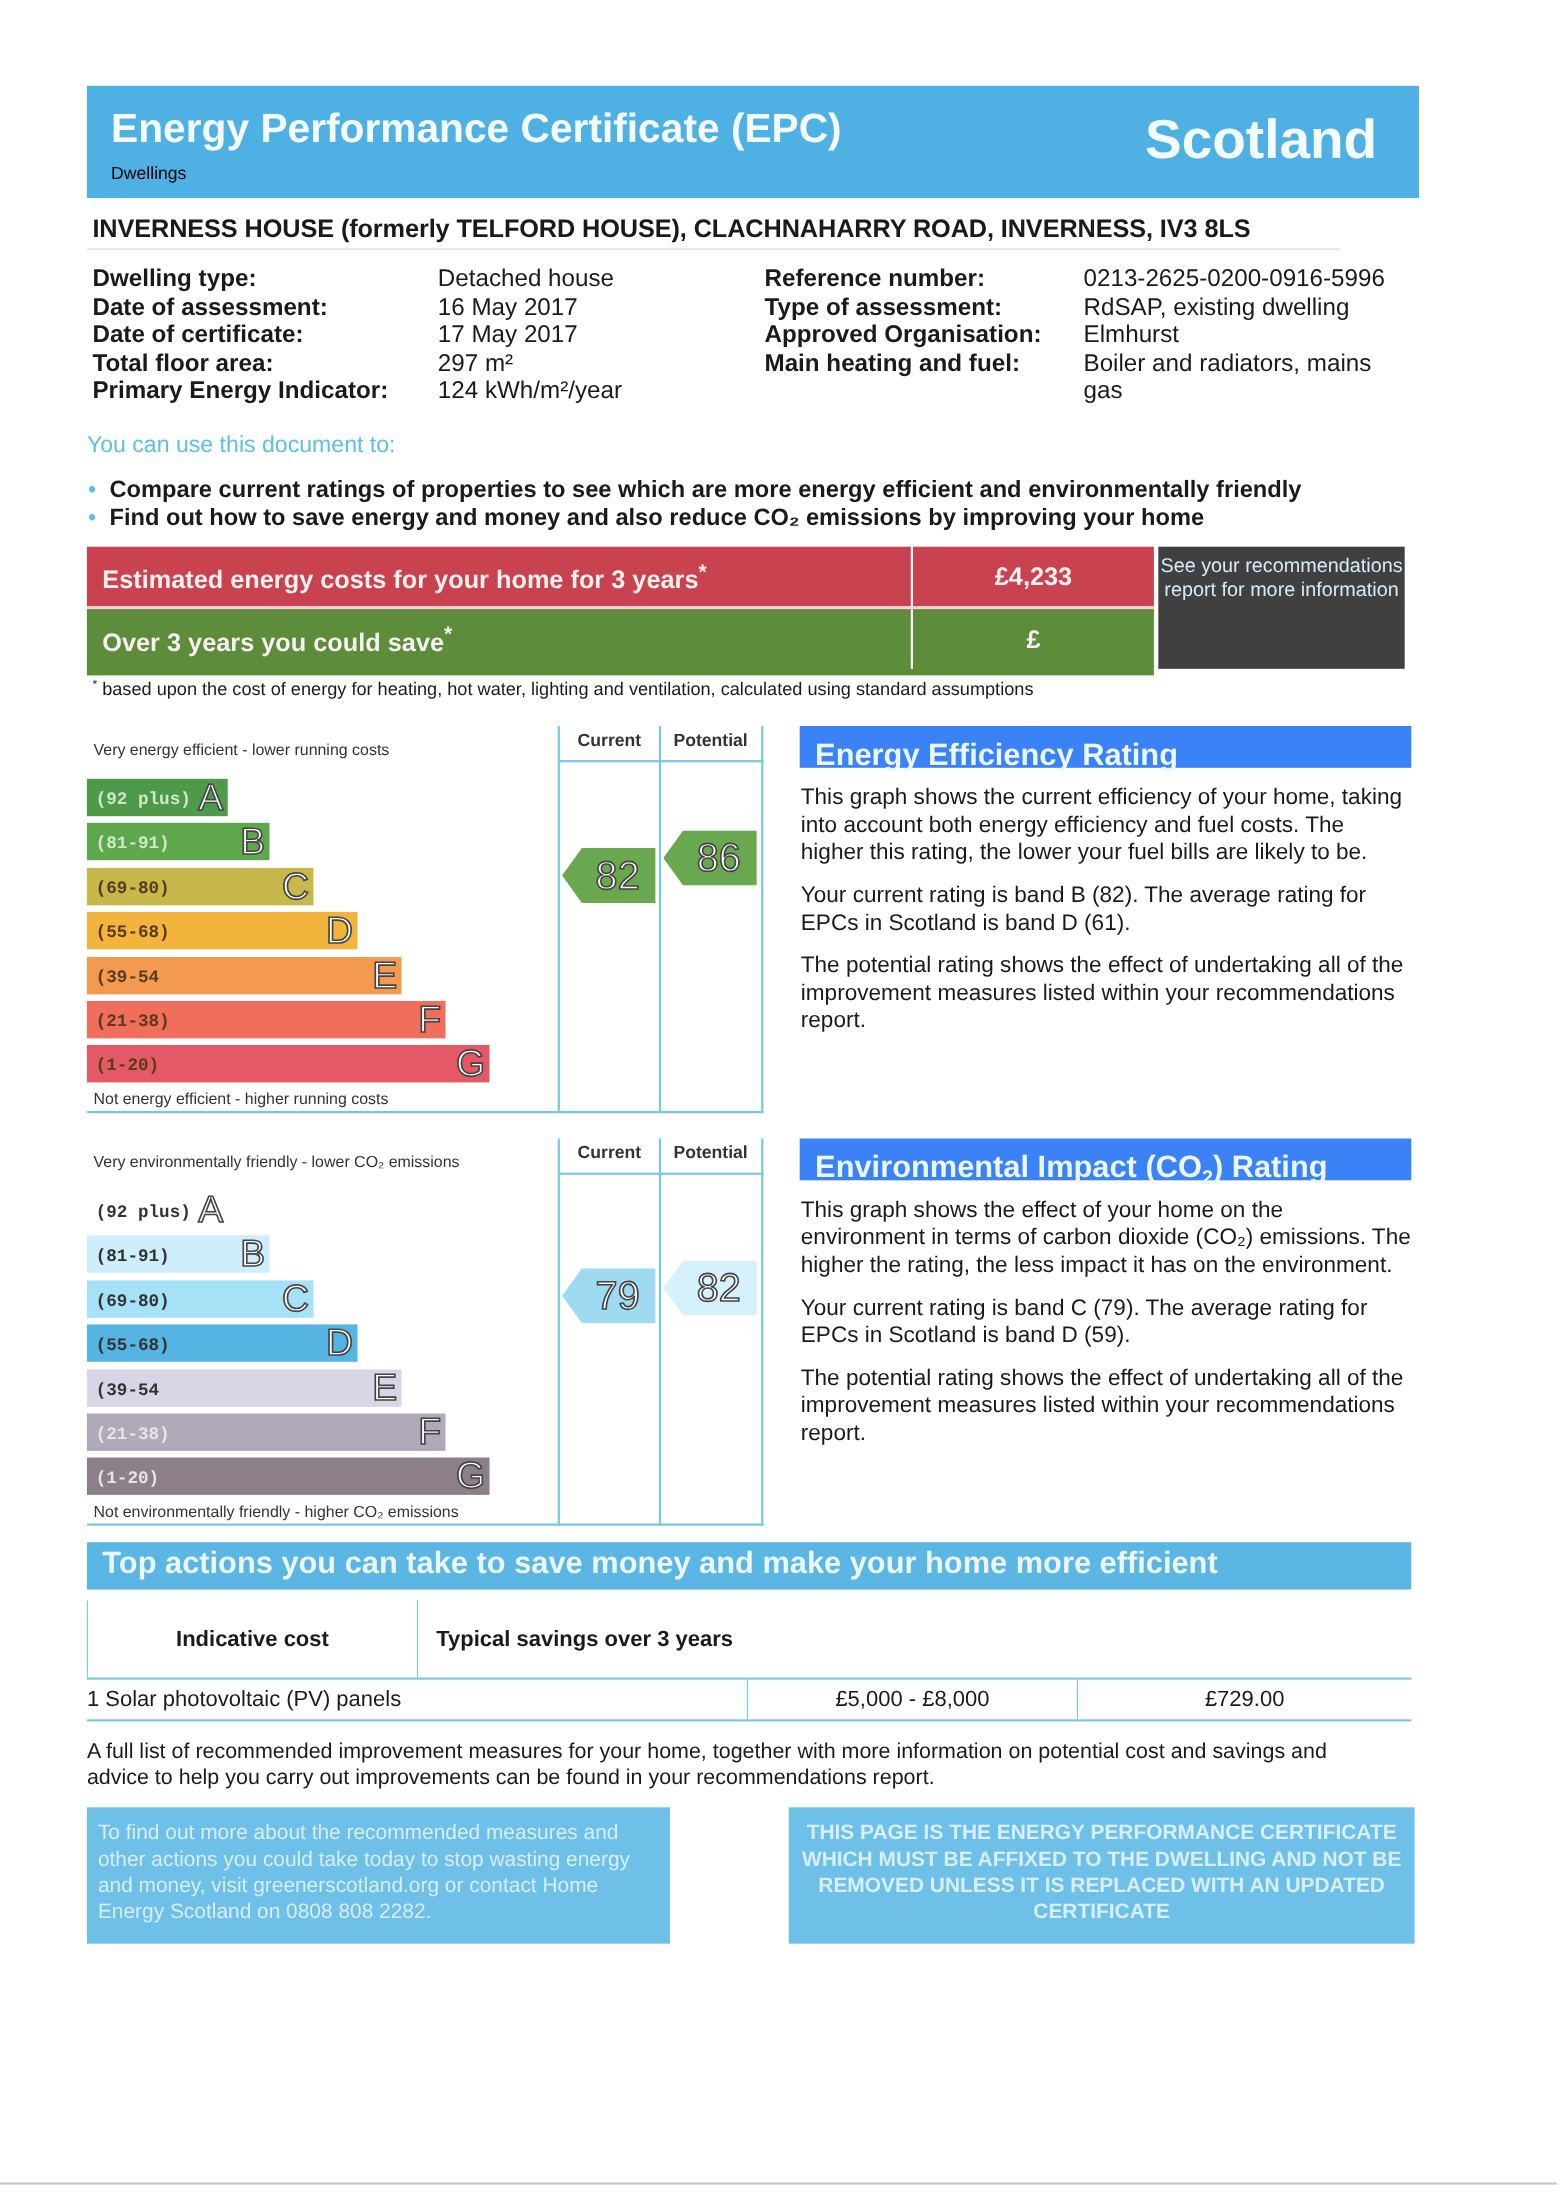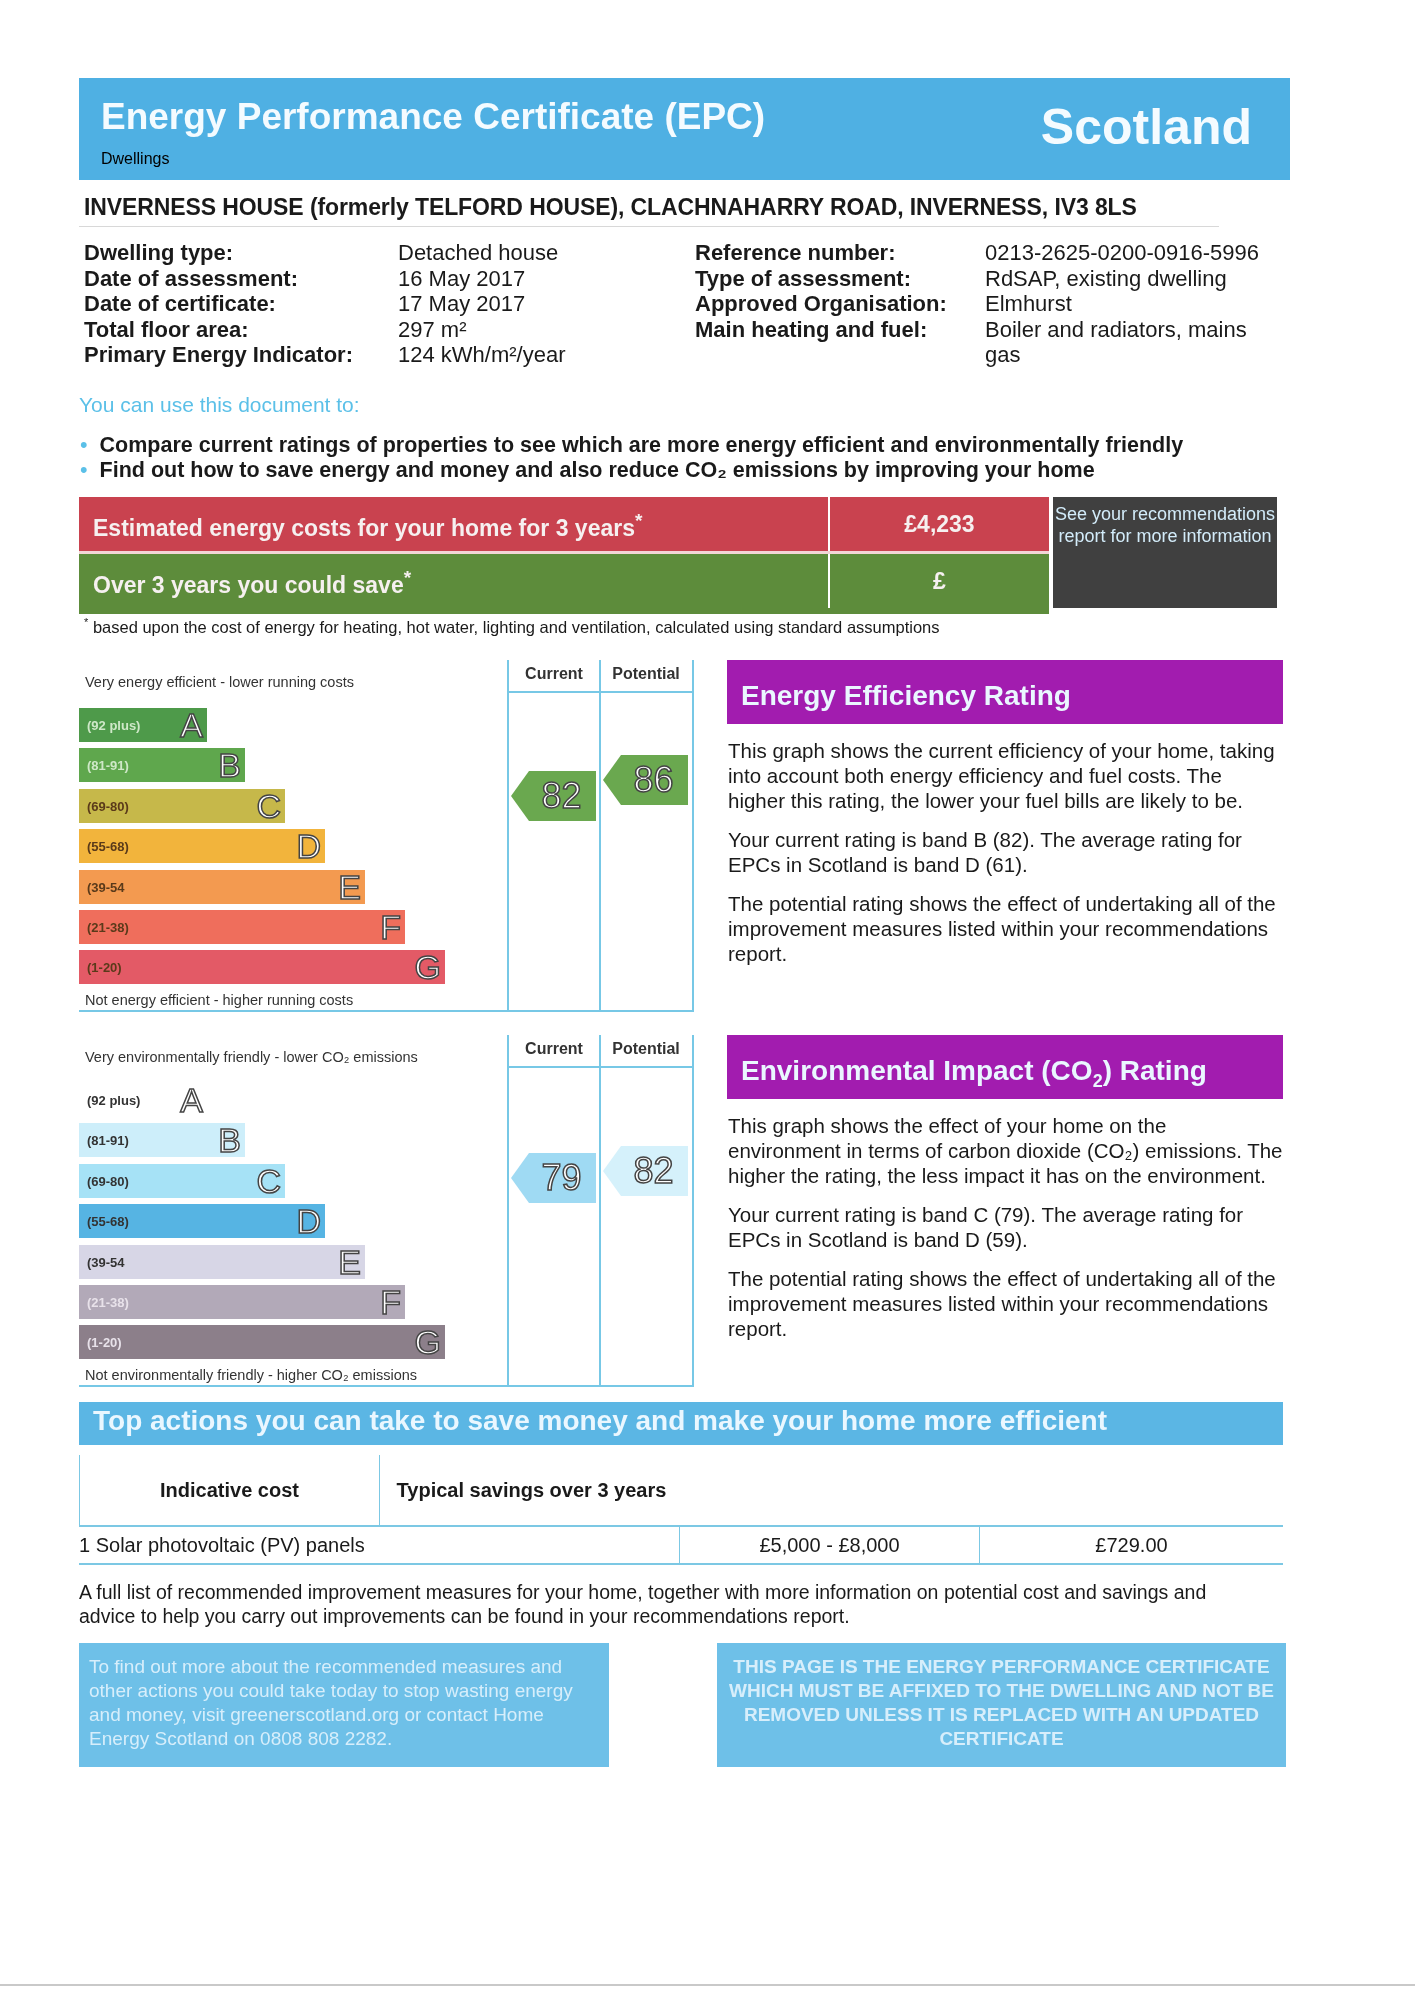--- a/index.html
+++ b/index.html
@@ -41,29 +41,29 @@
   
   .chart { left: 79px; width: 615px; height: 352px; }
   .chart .top-note, .chart .bot-note { position: absolute; left: 6px; font-size: 14.5px; color: #333; }
   .chart .top-note { top: 14px; }
   .chart .bot-note { bottom: 4px; }
   .chart .baseline { position: absolute; left: 0; width: 615px; bottom: 0; height: 2px; background: #77c8e6; }
   .chart .vline { position: absolute; top: 0; bottom: 0; width: 2px; background: #77c8e6; }
   .chart .hline { position: absolute; top: 31px; left: 430px; width: 185px; height: 2px; background: #77c8e6; }
   .chart .colhdr { position: absolute; top: 5px; font-size: 16px; font-weight: bold; color: #333; width: 90px; text-align: center; }
   .band { position: absolute; left: 0; height: 34px; }
-  .band .range { position: absolute; left: 8px; top: 10px; font-size: 13px; font-weight: bold; }
+  .band .range { position: absolute; left: 8px; top: 10px; font-size: 16px; font-weight: bold; font-family: Liberation Mono, monospace; }
   .band .letter { position: absolute; right: 4px; top: -2px; font-size: 34px; font-weight: normal; color: #fff;
                   -webkit-text-stroke: 1.5px #444; font-family: "Liberation Sans", sans-serif; }
   .arrow { position: absolute; height: 50px; width: 85px; }
   .arrow .num { position: absolute; left: 16px; right: 0; top: 4px; text-align: center; font-size: 36px; color: #fff; -webkit-text-stroke: 1.5px #444; }
 
   
   .panel { left: 727px; width: 556px; }
-  .panel .phead { height: 64px; background: #a21caf; color: #eaf7ff; font-weight: bold; font-size: 28px; padding: 20px 14px; white-space: nowrap; }
+  .panel .phead { height: 38px; background: #3b82f6; color: #eaf7ff; font-weight: bold; font-size: 28px; padding: 10px 14px; white-space: nowrap; }
   .panel .phead sub { font-size: 18px; }
   .panel p { font-size: 20.5px; line-height: 25px; margin-top: 14px; padding-left: 1px; }
   .panel p b { font-weight: normal; }
 
   
   #actions-hdr { left: 79px; top: 1402px; width: 1204px; height: 43px; background: #5bb6e4; color: #eaf7ff; font-weight: bold; font-size: 28px; padding: 3px 14px; }
   #rec-table { left: 79px; top: 1455px; width: 1204px; }
   #rec-table .row { position: relative; display: flex; }
   #rec-table .hrow { height: 72px; border-bottom: 2px solid #7cc8e4; align-items: center; }
   #rec-table .drow { height: 38px; border-bottom: 2px solid #7cc8e4; align-items: center; }

